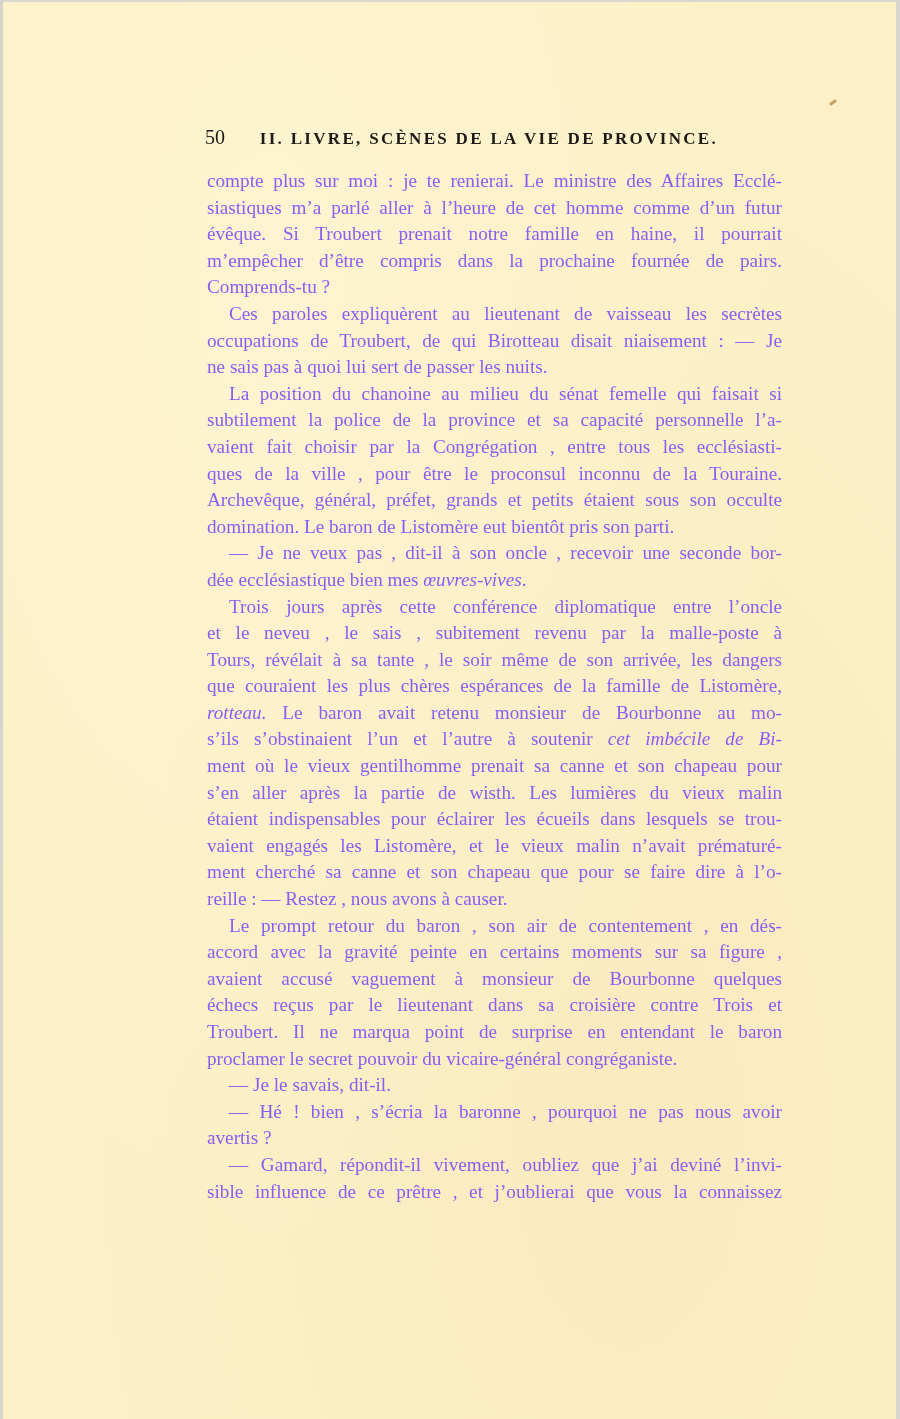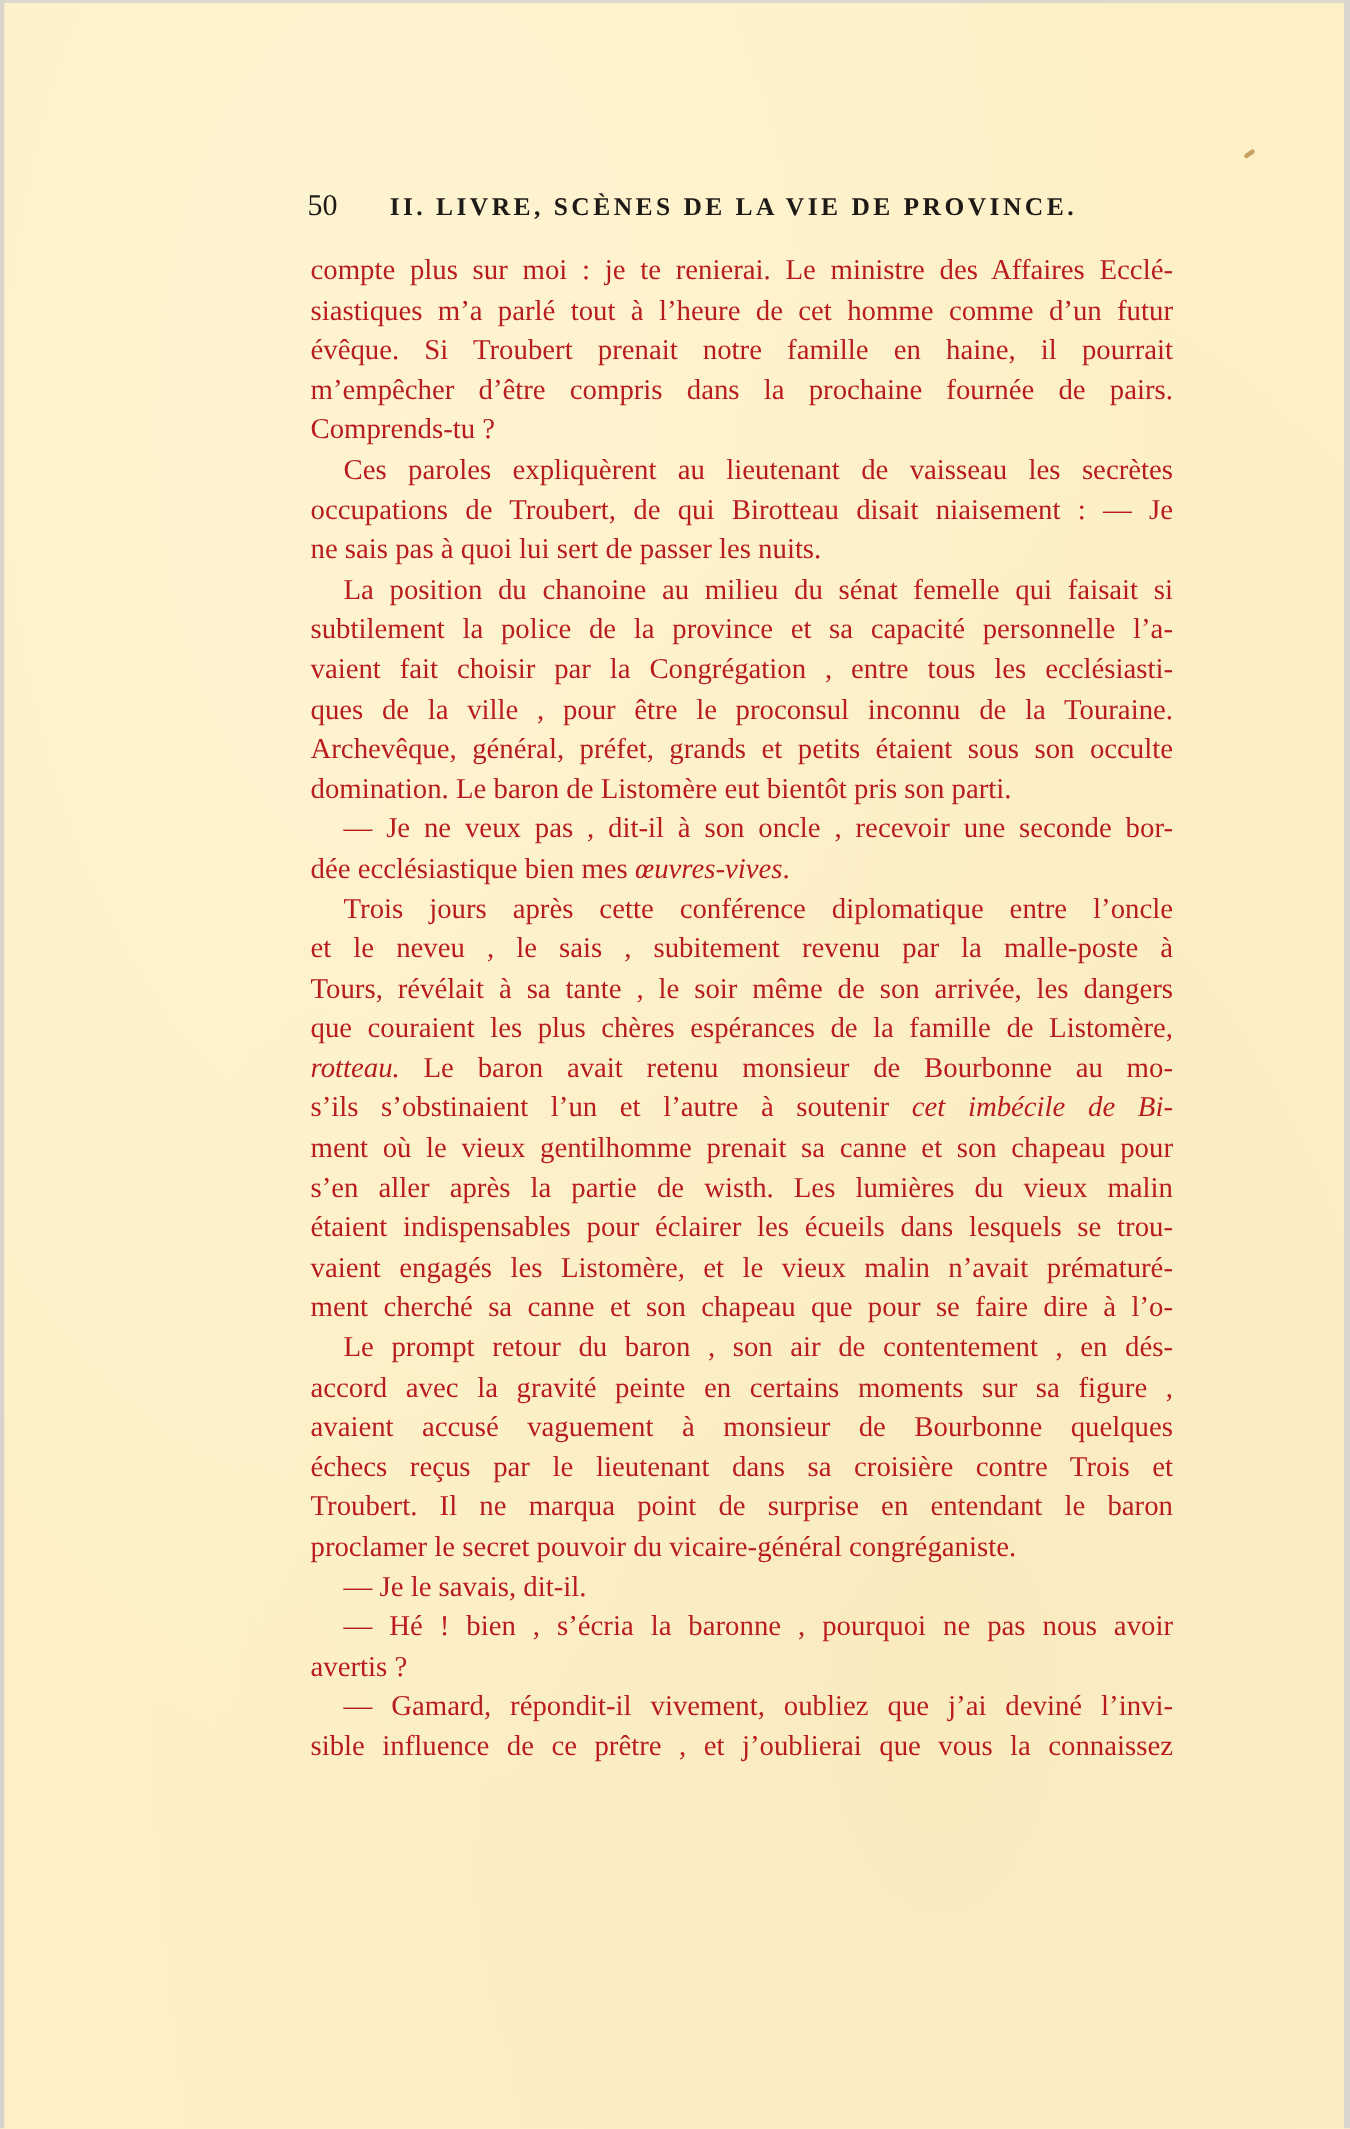--- a/index.html
+++ b/index.html
@@ -65,21 +65,21 @@
       font-size: 17px;
     }
     .text {
       position: absolute;
       left: 207px;
       top: 168px;
       width: 575px;
       font-family: "Liberation Serif", serif;
       font-size: 19.2px;
       line-height: 26.6px;
-      color: #b91c1c;
+      color: #8b5cf6;
     }
     .line {
       display: block;
       height: 26.6px;
       white-space: nowrap;
       text-align: justify;
       text-align-last: justify;
     }
     .line.last {
       text-align-last: left;
@@ -101,21 +101,21 @@
 <div class="edge-right"></div>
 <div class="speck"></div>
 
 <div class="header">
   <span class="folio">50</span>
   <span class="running">II. LIVRE, SCÈNES DE LA VIE DE PROVINCE.</span>
 </div>
 
 <div class="text">
   <span class="line">compte plus sur moi : je te renierai. Le ministre des Affaires Ecclé-</span>
-  <span class="line">siastiques m’a parlé tout à l’heure de cet homme comme d’un futur</span>
+  <span class="line">siastiques m’a parlé aller à l’heure de cet homme comme d’un futur</span>
   <span class="line">évêque. Si Troubert prenait notre famille en haine, il pourrait</span>
   <span class="line">m’empêcher d’être compris dans la prochaine fournée de pairs.</span>
   <span class="line last">Comprends-tu ?</span>
   <span class="line indent">Ces paroles expliquèrent au lieutenant de vaisseau les secrètes</span>
   <span class="line">occupations de Troubert, de qui Birotteau disait niaisement : — Je</span>
   <span class="line last">ne sais pas à quoi lui sert de passer les nuits.</span>
   <span class="line indent">La position du chanoine au milieu du sénat femelle qui faisait si</span>
   <span class="line">subtilement la police de la province et sa capacité personnelle l’a-</span>
   <span class="line">vaient fait choisir par la Congrégation , entre tous les ecclésiasti-</span>
   <span class="line">ques de la ville , pour être le proconsul inconnu de la Touraine.</span>
@@ -127,20 +127,21 @@
   <span class="line">et le neveu , le sais , subitement revenu par la malle-poste à</span>
   <span class="line">Tours, révélait à sa tante , le soir même de son arrivée, les dangers</span>
   <span class="line">que couraient les plus chères espérances de la famille de Listomère,</span>
   <span class="line"><em>rotteau.</em><span> Le baron avait retenu monsieur de Bourbonne au mo-</span></span>
   <span class="line"><span>s’ils s’obstinaient l’un et l’autre à soutenir </span><em>cet imbécile de Bi-</em><span></span></span>
   <span class="line">ment où le vieux gentilhomme prenait sa canne et son chapeau pour</span>
   <span class="line">s’en aller après la partie de wisth. Les lumières du vieux malin</span>
   <span class="line">étaient indispensables pour éclairer les écueils dans lesquels se trou-</span>
   <span class="line">vaient engagés les Listomère, et le vieux malin n’avait prématuré-</span>
   <span class="line">ment cherché sa canne et son chapeau que pour se faire dire à l’o-</span>
+  <span class="line last">reille : — Restez , nous avons à causer.</span>
   <span class="line indent">Le prompt retour du baron , son air de contentement , en dés-</span>
   <span class="line">accord avec la gravité peinte en certains moments sur sa figure ,</span>
   <span class="line">avaient accusé vaguement à monsieur de Bourbonne quelques</span>
   <span class="line">échecs reçus par le lieutenant dans sa croisière contre Trois et</span>
   <span class="line">Troubert. Il ne marqua point de surprise en entendant le baron</span>
   <span class="line last">proclamer le secret pouvoir du vicaire-général congréganiste.</span>
   <span class="line indent last">— Je le savais, dit-il.</span>
   <span class="line indent">— Hé ! bien , s’écria la baronne , pourquoi ne pas nous avoir</span>
   <span class="line last">avertis ?</span>
   <span class="line indent">— Gamard, répondit-il vivement, oubliez que j’ai deviné l’invi-</span>

